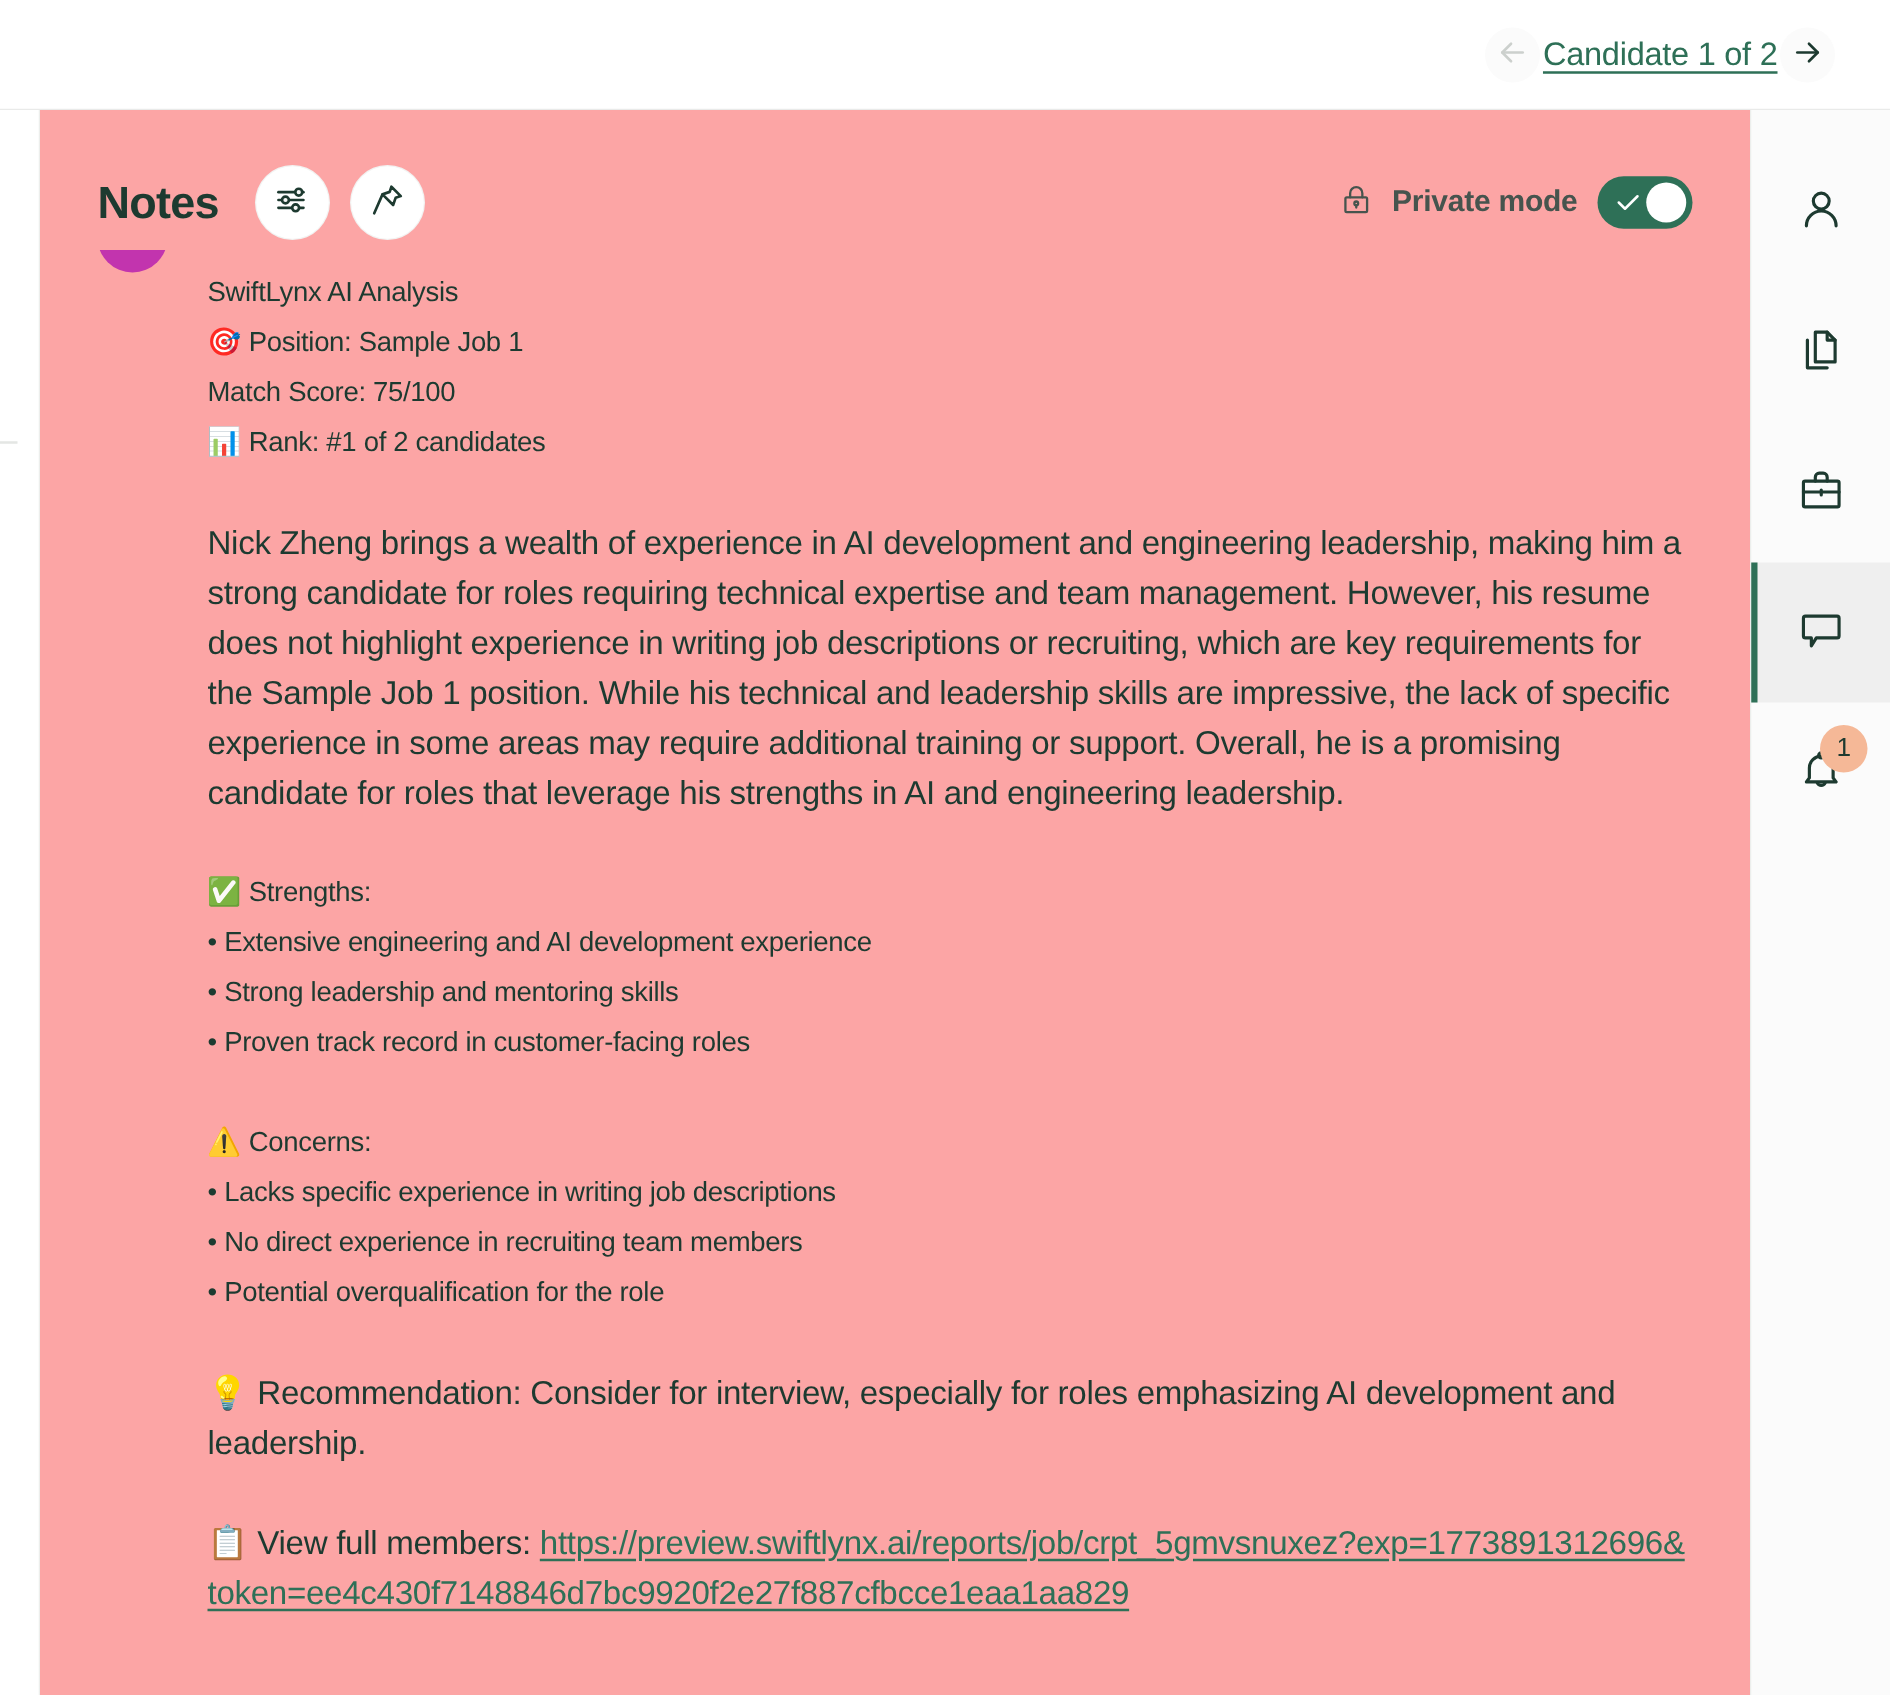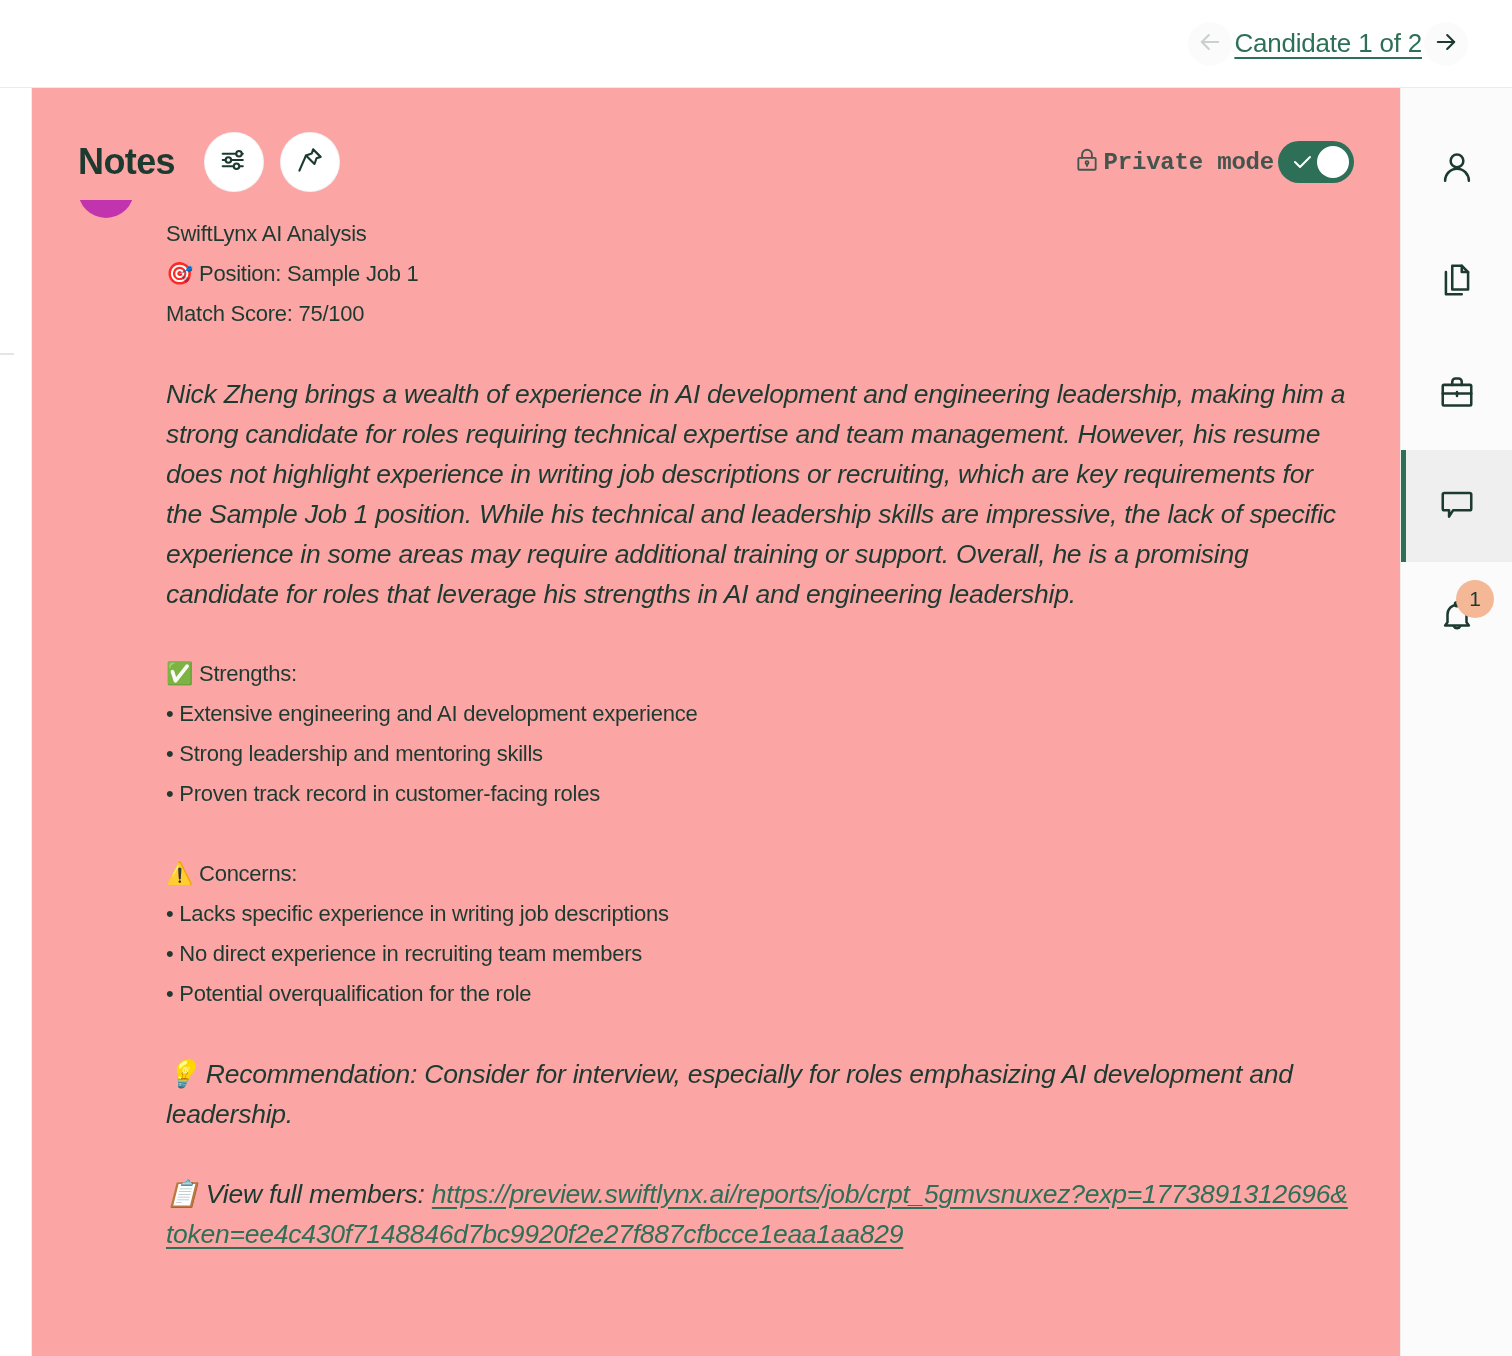--- a/index.html
+++ b/index.html
@@ -123,22 +123,21 @@
     margin-right: 18px;
     flex: 0 0 58px;
     box-shadow: 0 0 0 1px #f2f3f2;
   }
 
   .header-spacer { flex: 1 1 auto; }
 
   .private-wrap {
     display: flex;
     align-items: center;
-    gap: 4px;
-    font-family: Liberation Mono, monospace;
+    gap: 16px;
   }
   .private-label {
     font-size: 24px;
     font-weight: 700;
     color: #46544e;
     letter-spacing: -0.2px;
     white-space: nowrap;
   }
 
   .toggle {
@@ -204,21 +203,20 @@
     letter-spacing: -0.25px;
     white-space: pre-wrap;
     word-wrap: break-word;
   }
 
   .note-para {
     font-size: 26.5px;
     line-height: 40px;
     color: #1d3a30;
     letter-spacing: -0.25px;
-    font-style: italic;
   }
 
   .gap { height: 40px; }
 
   .note-link {
     color: #2e7057;
     text-decoration: underline;
     text-underline-offset: 4px;
     word-break: break-all;
     cursor: pointer;
@@ -361,20 +359,21 @@
       <div class="note-scroll">
         <div class="note-row">
 
           <div class="avatar"></div>
 
           <div class="note-body">
 
             <div class="note-line">SwiftLynx AI Analysis</div>
             <div class="note-line">🎯 Position: Sample Job 1</div>
             <div class="note-line">Match Score: 75/100</div>
+            <div class="note-line">📊 Rank: #1 of 2 candidates</div>
 
             <div class="gap"></div>
 
             <div class="note-para">Nick Zheng brings a wealth of experience in AI development and engineering leadership, making him a strong candidate for roles requiring technical expertise and team management. However, his resume does not highlight experience in writing job descriptions or recruiting, which are key requirements for the Sample Job 1 position. While his technical and leadership skills are impressive, the lack of specific experience in some areas may require additional training or support. Overall, he is a promising candidate for roles that leverage his strengths in AI and engineering leadership.</div>
 
             <div class="gap"></div>
 
             <div class="note-line">✅ Strengths:</div>
             <div class="note-line">• Extensive engineering and AI development experience</div>
             <div class="note-line">• Strong leadership and mentoring skills</div>

